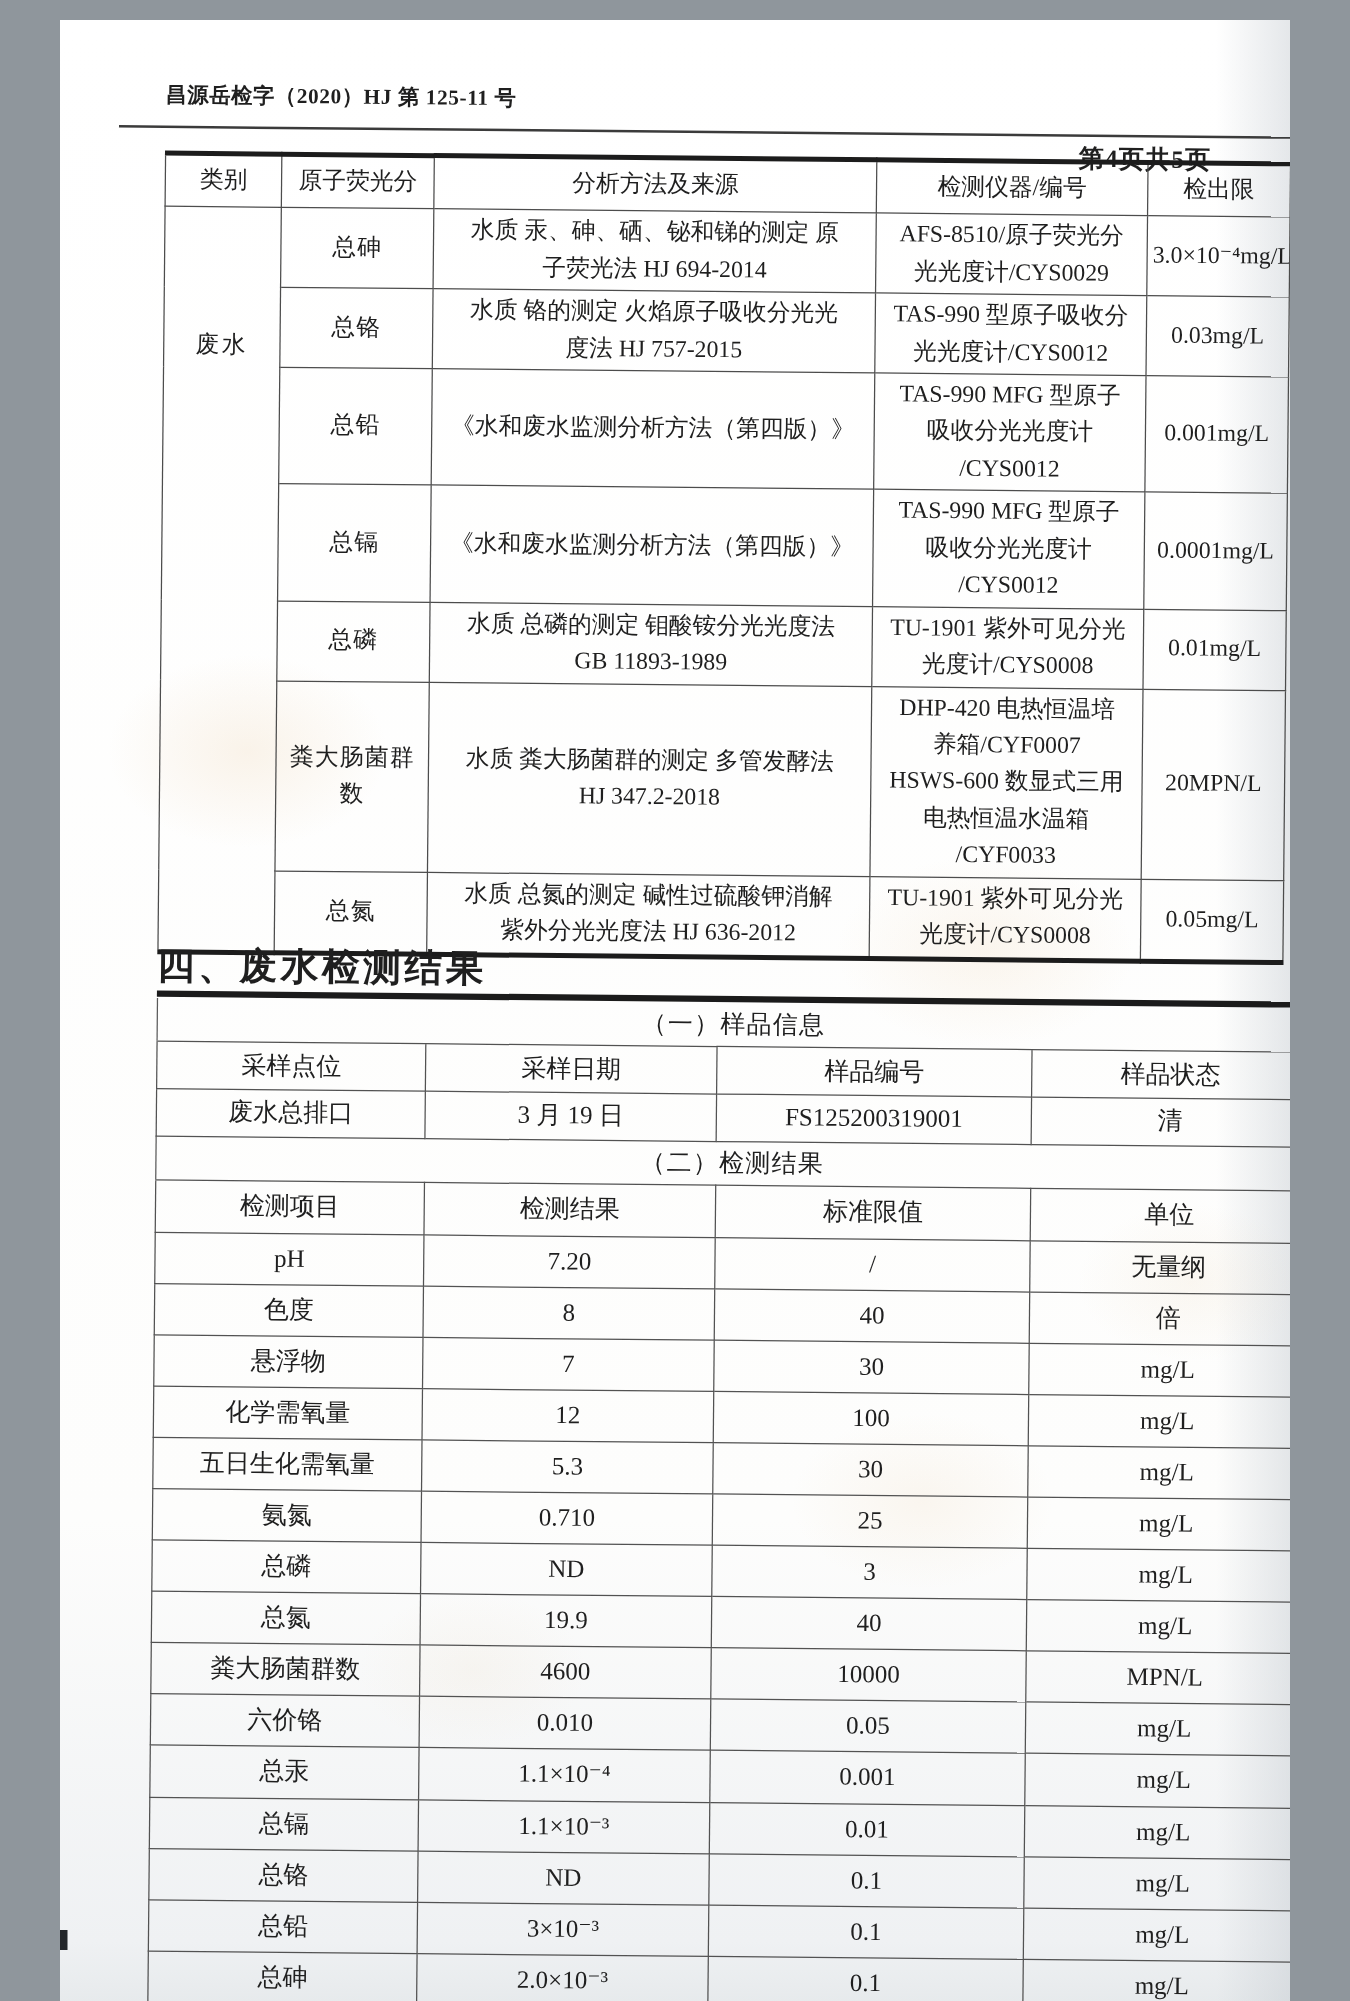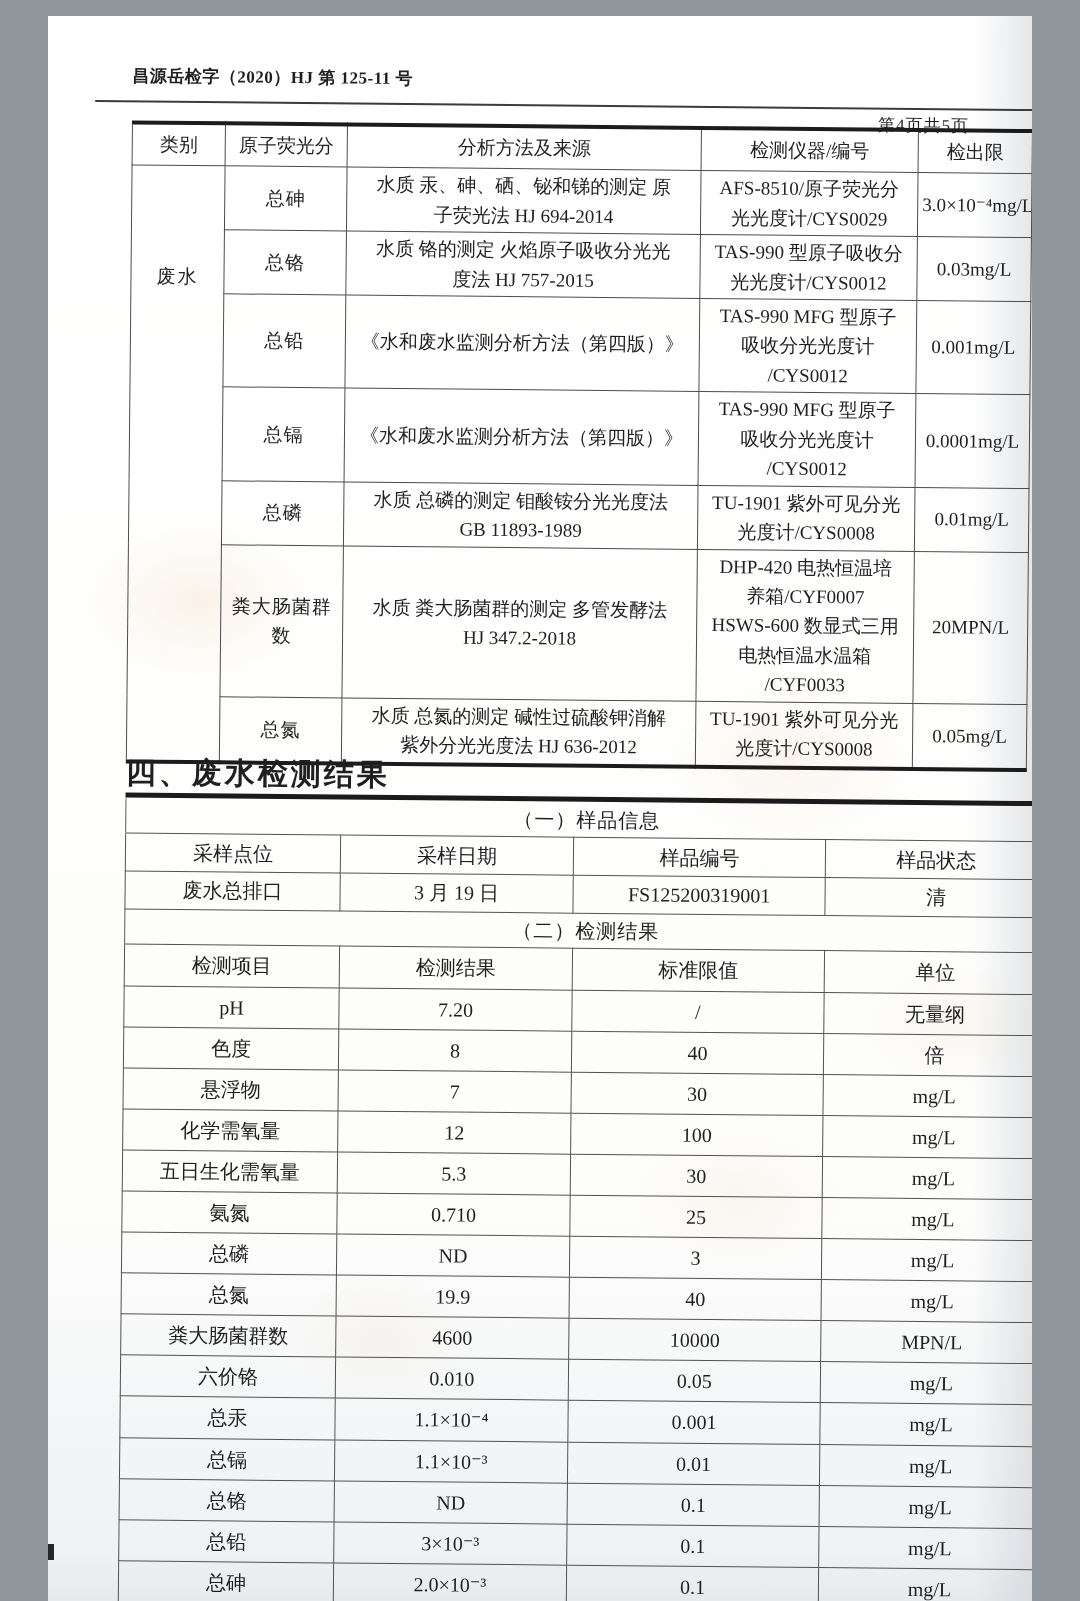--- a/index.html
+++ b/index.html
@@ -13,21 +13,21 @@
       radial-gradient(150px 100px at 690px 1185px, rgba(230,200,158,0.14), transparent 70%),
       radial-gradient(130px 90px at 905px 1010px, rgba(226,200,160,0.13), transparent 70%),
       radial-gradient(130px 90px at 330px 1320px, rgba(226,200,160,0.10), transparent 70%),
       linear-gradient(to right, rgba(210,214,218,0.0) 94%, rgba(196,202,208,0.45) 100%),
       linear-gradient(to bottom,#ffffff 0%,#fdfdfc 75%,#eff1f3 96%,#e4e8ea 100%);
   }
   .content{position:absolute;inset:0;transform:rotate(.55deg);transform-origin:40px 0;}
   
   .doc-number{position:absolute;left:85px;top:48px;font-size:17px;letter-spacing:.5px;font-weight:bold;}
   .header-rule{position:absolute;left:48px;top:84px;width:972px;height:2px;background:#3b3b3b;}
-  .page-indicator{position:absolute;right:62px;top:90px;font-size:17px;font-weight:normal;letter-spacing:1px;}
+  .page-indicator{position:absolute;right:62px;top:90px;font-size:20px;font-weight:bold;letter-spacing:1px;}
   
   table{border-collapse:collapse;table-layout:fixed;}
   td,th{font-weight:normal;text-align:center;vertical-align:middle;white-space:pre-line;
         padding:2px 4px;overflow:hidden;}
   
   .method-table{position:absolute;left:85px;top:104px;width:900px;
     border-top:4px solid #1c1c1c;border-bottom:4px solid #1c1c1c;
     border-left:1.5px solid #5a5a5a;border-right:1.5px solid #8a8a8a;}
   .method-table td,.method-table th{border:1.4px solid #4c4c4c;font-size:19px;line-height:1.55;}
   .method-table th{font-size:19px;height:36px;}

